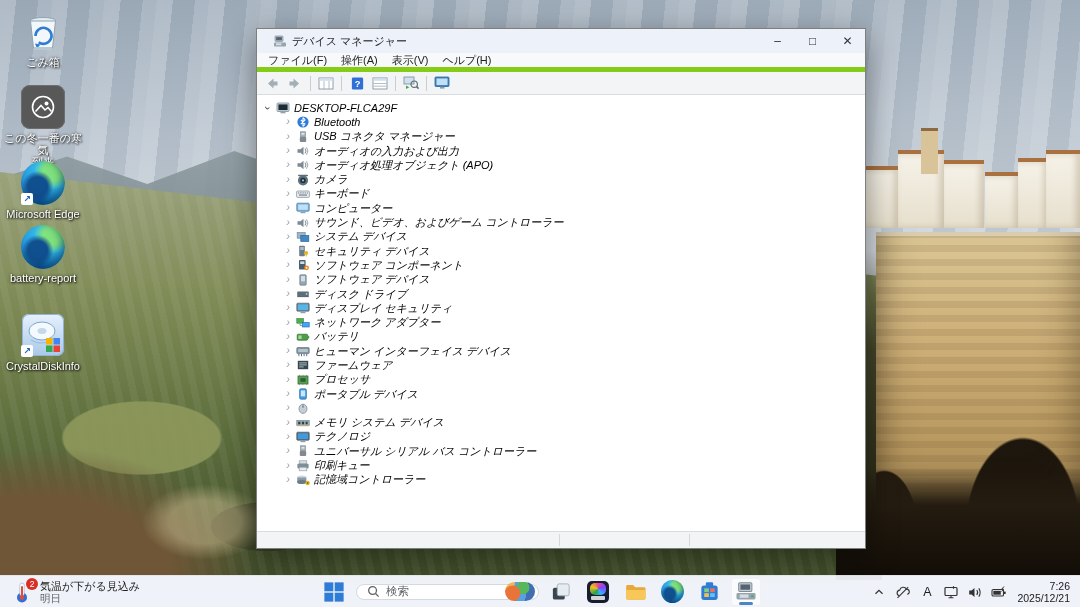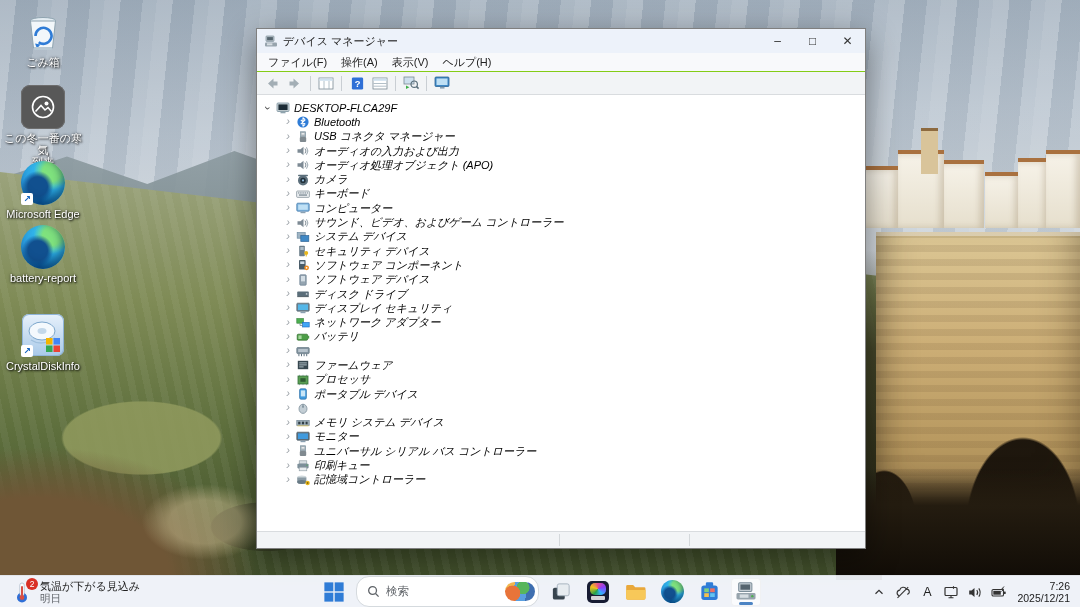--- a/index.html
+++ b/index.html
@@ -56,25 +56,25 @@
       radial-gradient(circle at 38% 58%, #11508f 0 26%, rgba(17,80,143,0) 42%),
       radial-gradient(circle at 70% 25%, #7fe27e 0 20%, rgba(127,226,126,0) 40%),
       conic-gradient(from 190deg, #0b62a8, #2a9ce0 25%, #35c1f1 45%, #6fd877 60%, #35c1f1 75%, #0b62a8);
     box-shadow:inset -3px -4px 8px rgba(0,30,70,.55); }
   .photo-ph { width:44px; height:44px; border-radius:9px; background:#585858; display:flex; align-items:center; justify-content:center; box-shadow:inset 0 0 0 1px #6e6e6e; }
   .cdi { width:42px; height:42px; border-radius:7px; background:linear-gradient(180deg,#e7f1fb,#a8c9e8); position:relative; box-shadow:inset 0 0 0 1px #8fb4d8; }
 
   
   #dm-window { position:absolute; left:256px; top:28px; width:610px; height:521px;
     background:#fff; border:1px solid #7f7f7f; box-shadow:0 10px 30px rgba(0,0,0,.45); }
-  #titlebar { height:24px; background:#edf2fa; display:flex; align-items:center; padding-left:7px; }
+  #titlebar { height:24px; background:#edf2fa; display:flex; align-items:center; padding-left:16px; }
   #titlebar .t-icon { margin-right:5px; display:flex; }
   #titlebar .t-text { font-size:11px; color:#1a1a1a; flex:1; }
   .cap-btn { width:35px; height:24px; display:flex; align-items:center; justify-content:center; font-size:12px; color:#333; cursor:pointer; }
-  #menubar { height:19px; background:#f8f9fb; display:flex; align-items:center; padding-left:4px; border-bottom:1px solid #84cc16; }
+  #menubar { height:19px; background:#f8f9fb; display:flex; align-items:center; padding-left:4px; border-bottom:5px solid #84cc16; }
   .menu-item { font-size:11px; color:#222; padding:0 7px; height:100%; display:flex; align-items:center; cursor:pointer; }
   #toolbar { height:23px; background:#f2f4f6; border-bottom:1px solid #d9dcdf; display:flex; align-items:center; padding-left:5px; gap:3px; }
   .tb-btn { width:20px; height:19px; display:flex; align-items:center; justify-content:center; cursor:pointer; }
   .tb-sep { width:1px; height:15px; background:#c9ced3; margin:0 2px; }
   #treeview { position:absolute; top:68px; bottom:17px; left:0; right:0; background:#fff; overflow:hidden; padding-top:4px;font-style:italic; }
   .trow { height:14.3px; display:flex; align-items:center; font-size:11px; color:#000; cursor:pointer; white-space:nowrap; }
   .chev { width:12px; text-align:center; color:#9aa0a6; font-size:11px; display:inline-block; transform:translateY(-1px); }
   .chev.open { color:#404040; transform:rotate(90deg); }
   .ticon { width:15px; height:12px; margin:0 3px 0 2px; display:flex; align-items:center; }
   .root-row { padding-left:5px; }
@@ -88,21 +88,21 @@
   #widget-weather { position:absolute; left:4px; top:0; height:32px; display:flex; align-items:center; gap:6px; padding:0 8px; cursor:pointer; }
   #w-ico { position:relative; width:22px; height:24px; }
   #w-badge { position:absolute; top:-2px; right:-4px; min-width:12px; height:12px; border-radius:6px; background:#d93025; color:#fff;
     font-size:8.5px; display:flex; align-items:center; justify-content:center; padding:0 2px; }
   #w-text div:first-child { font-size:11px; color:#1f1f1f; line-height:12px; }
   #w-text div:last-child { font-size:10.5px; color:#5f6368; line-height:12px; }
   #task-center { position:absolute; left:50%; transform:translateX(-50%); height:32px; display:flex; align-items:center; gap:7px; }
   .tk-btn { width:30px; height:28px; border-radius:4px; display:flex; align-items:center; justify-content:center; cursor:pointer; position:relative; }
   .tk-btn.active { background:rgba(255,255,255,.65); box-shadow:inset 0 0 0 1px rgba(0,0,0,.04); }
   .tk-underline { position:absolute; bottom:1px; left:50%; transform:translateX(-50%); width:14px; height:3px; border-radius:2px; background:#4c84c4; }
-  #search-pill { width:183px; height:31px; background:#fff; border:1px solid #d5dade; border-radius:13px; display:flex; align-items:center;
+  #search-pill { width:183px; height:16px; background:#fff; border:1px solid #d5dade; border-radius:13px; display:flex; align-items:center;
     padding:0 3px 0 10px; gap:6px; cursor:pointer; }
   #search-pill .s-txt { font-size:11.5px; color:#5f6368; flex:1; }
   #search-art { width:30px; height:19px; border-radius:10px;
     background:radial-gradient(circle at 25% 60%, #e8743a 0 30%, transparent 32%),
                radial-gradient(circle at 60% 30%, #58b65c 0 28%, transparent 30%),
                linear-gradient(100deg,#f0b64e 0 30%,#5a9fe0 30% 70%,#3f6fb0 70%); }
   .m365 { width:22px; height:22px; border-radius:5px; background:#171c33; position:relative; overflow:hidden; }
   .m365 .blob { position:absolute; left:3px; top:2px; width:16px; height:12px; border-radius:5px;
     background:conic-gradient(#e54b8c,#8a3ffc,#33b1ff,#24a148,#f1c21b,#e54b8c); }
   .m365 .bar { position:absolute; left:4px; bottom:3px; width:14px; height:4px; background:#e8e8e8; border-radius:1px; opacity:.9; }
@@ -470,20 +470,21 @@
               <rect x="0.8" y="2.6" width="12.4" height="6" rx="0.8" fill="#8494a0" stroke="#5f7280" stroke-width="0.7"></rect>
               <rect x="2.2" y="4" width="9.6" height="3" fill="#b7c3cc"></rect>
               <g fill="#5f7280">
                 <rect x="2.4" y="8.8" width="1" height="2.4"></rect>
                 <rect x="5" y="8.8" width="1" height="2.4"></rect>
                 <rect x="7.6" y="8.8" width="1" height="2.4"></rect>
                 <rect x="10.2" y="8.8" width="1" height="2.4"></rect>
               </g>
             </svg>
           </span>
+          <span>ヒューマン インターフェイス デバイス</span>
         </div>
         <div class="trow child-row">
           <span class="chev">›</span>
           <span class="ticon">
             <svg width="14" height="12" viewBox="0 0 14 12">
               <rect x="1.8" y="1.8" width="10.4" height="8.4" fill="#37474f"></rect>
               <g fill="#b0bec5">
                 <rect x="3.2" y="3.4" width="7.6" height="1"></rect>
                 <rect x="3.2" y="5.4" width="7.6" height="1"></rect>
                 <rect x="3.2" y="7.4" width="4.4" height="1"></rect>
@@ -540,21 +541,21 @@
         </div>
         <div class="trow child-row">
           <span class="chev">›</span>
           <span class="ticon">
             <svg width="14" height="12" viewBox="0 0 14 12">
               <rect x="0.8" y="1.2" width="12.4" height="8" rx="0.8" fill="#5c7181" stroke="#44555f" stroke-width="0.7"></rect>
               <rect x="2" y="2.4" width="10" height="5.6" fill="#3f9ade"></rect>
               <rect x="4.5" y="9.8" width="5" height="1.4" fill="#8ba1b2"></rect>
             </svg>
           </span>
-          <span>モニター</span>
+          <span>テクノロジ</span>
         </div>
         <div class="trow child-row">
           <span class="chev">›</span>
           <span class="ticon">
             <svg width="14" height="12" viewBox="0 0 14 12">
               <rect x="4.6" y="0.8" width="4.8" height="5.2" fill="#aab4ba" stroke="#78909c" stroke-width="0.7"></rect>
               <rect x="5.7" y="2" width="1" height="1.6" fill="#fff"></rect>
               <rect x="7.3" y="2" width="1" height="1.6" fill="#fff"></rect>
               <rect x="3.8" y="6" width="6.4" height="5" rx="1" fill="#808a90"></rect>
             </svg>

